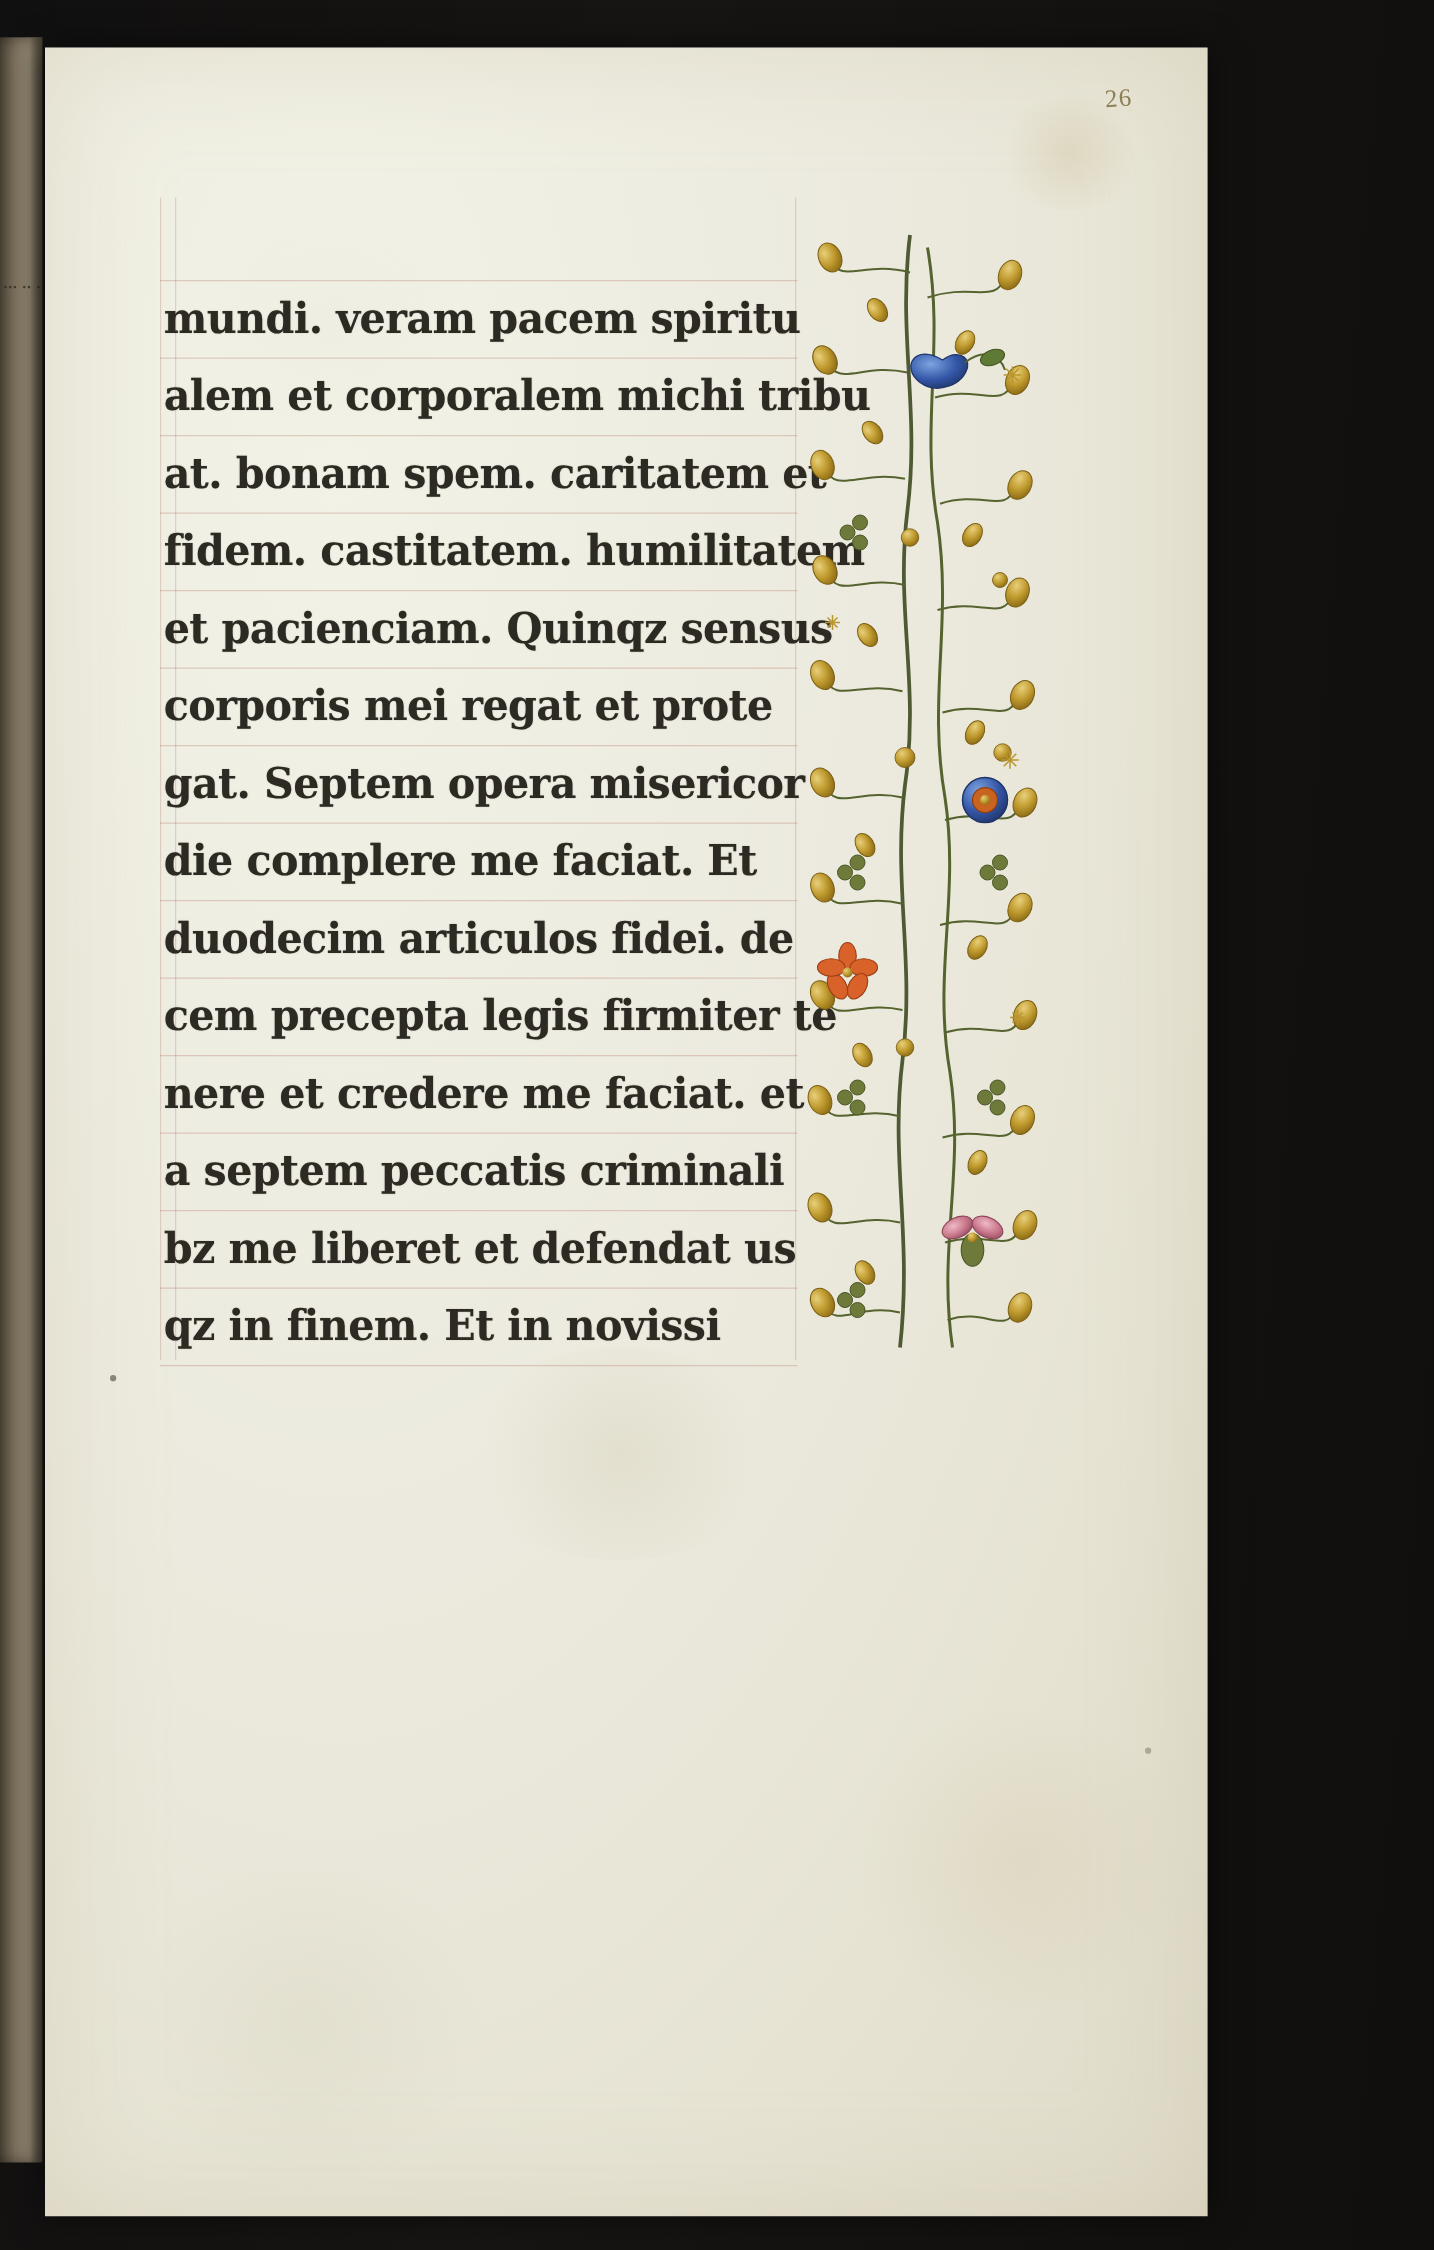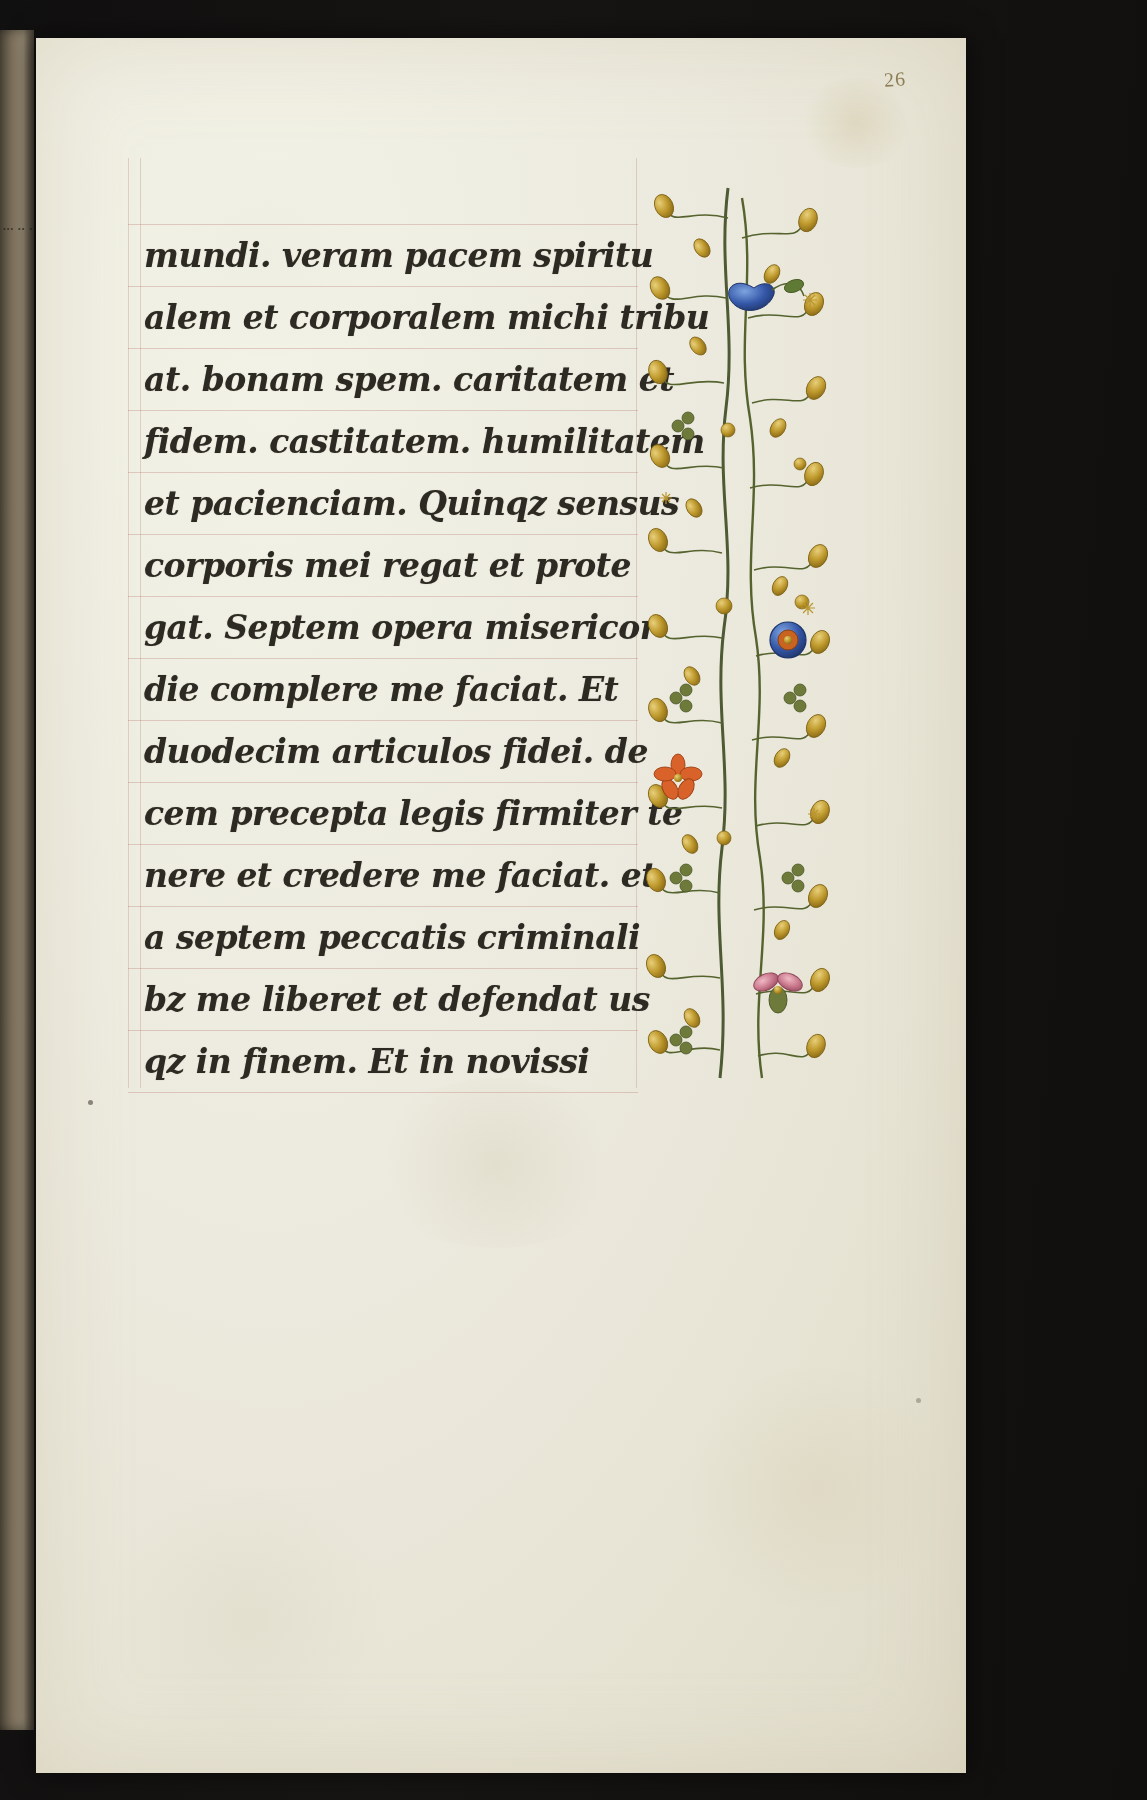--- a/index.html
+++ b/index.html
@@ -104,24 +104,23 @@
     height: 930px;
     background: rgba(178,110,100,.26);
   }
   .rule-v.a { left: 92px; }
   .rule-v.b { left: 104px; }
   .rule-v.c { left: 600px; }
 
   
   .textblock {
     position: absolute;
-    left: 108px;
+    left: 95px;
     top: 186px;
     width: 520px;
-    font-style: italic;
   }
   .line {
     height: 62px;
     line-height: 62px;
     font-family: "DejaVu Serif", serif;
     font-size: 34px;
     font-weight: 700;
     color: #2c2a22;
     white-space: nowrap;
     letter-spacing: -0.5px;

